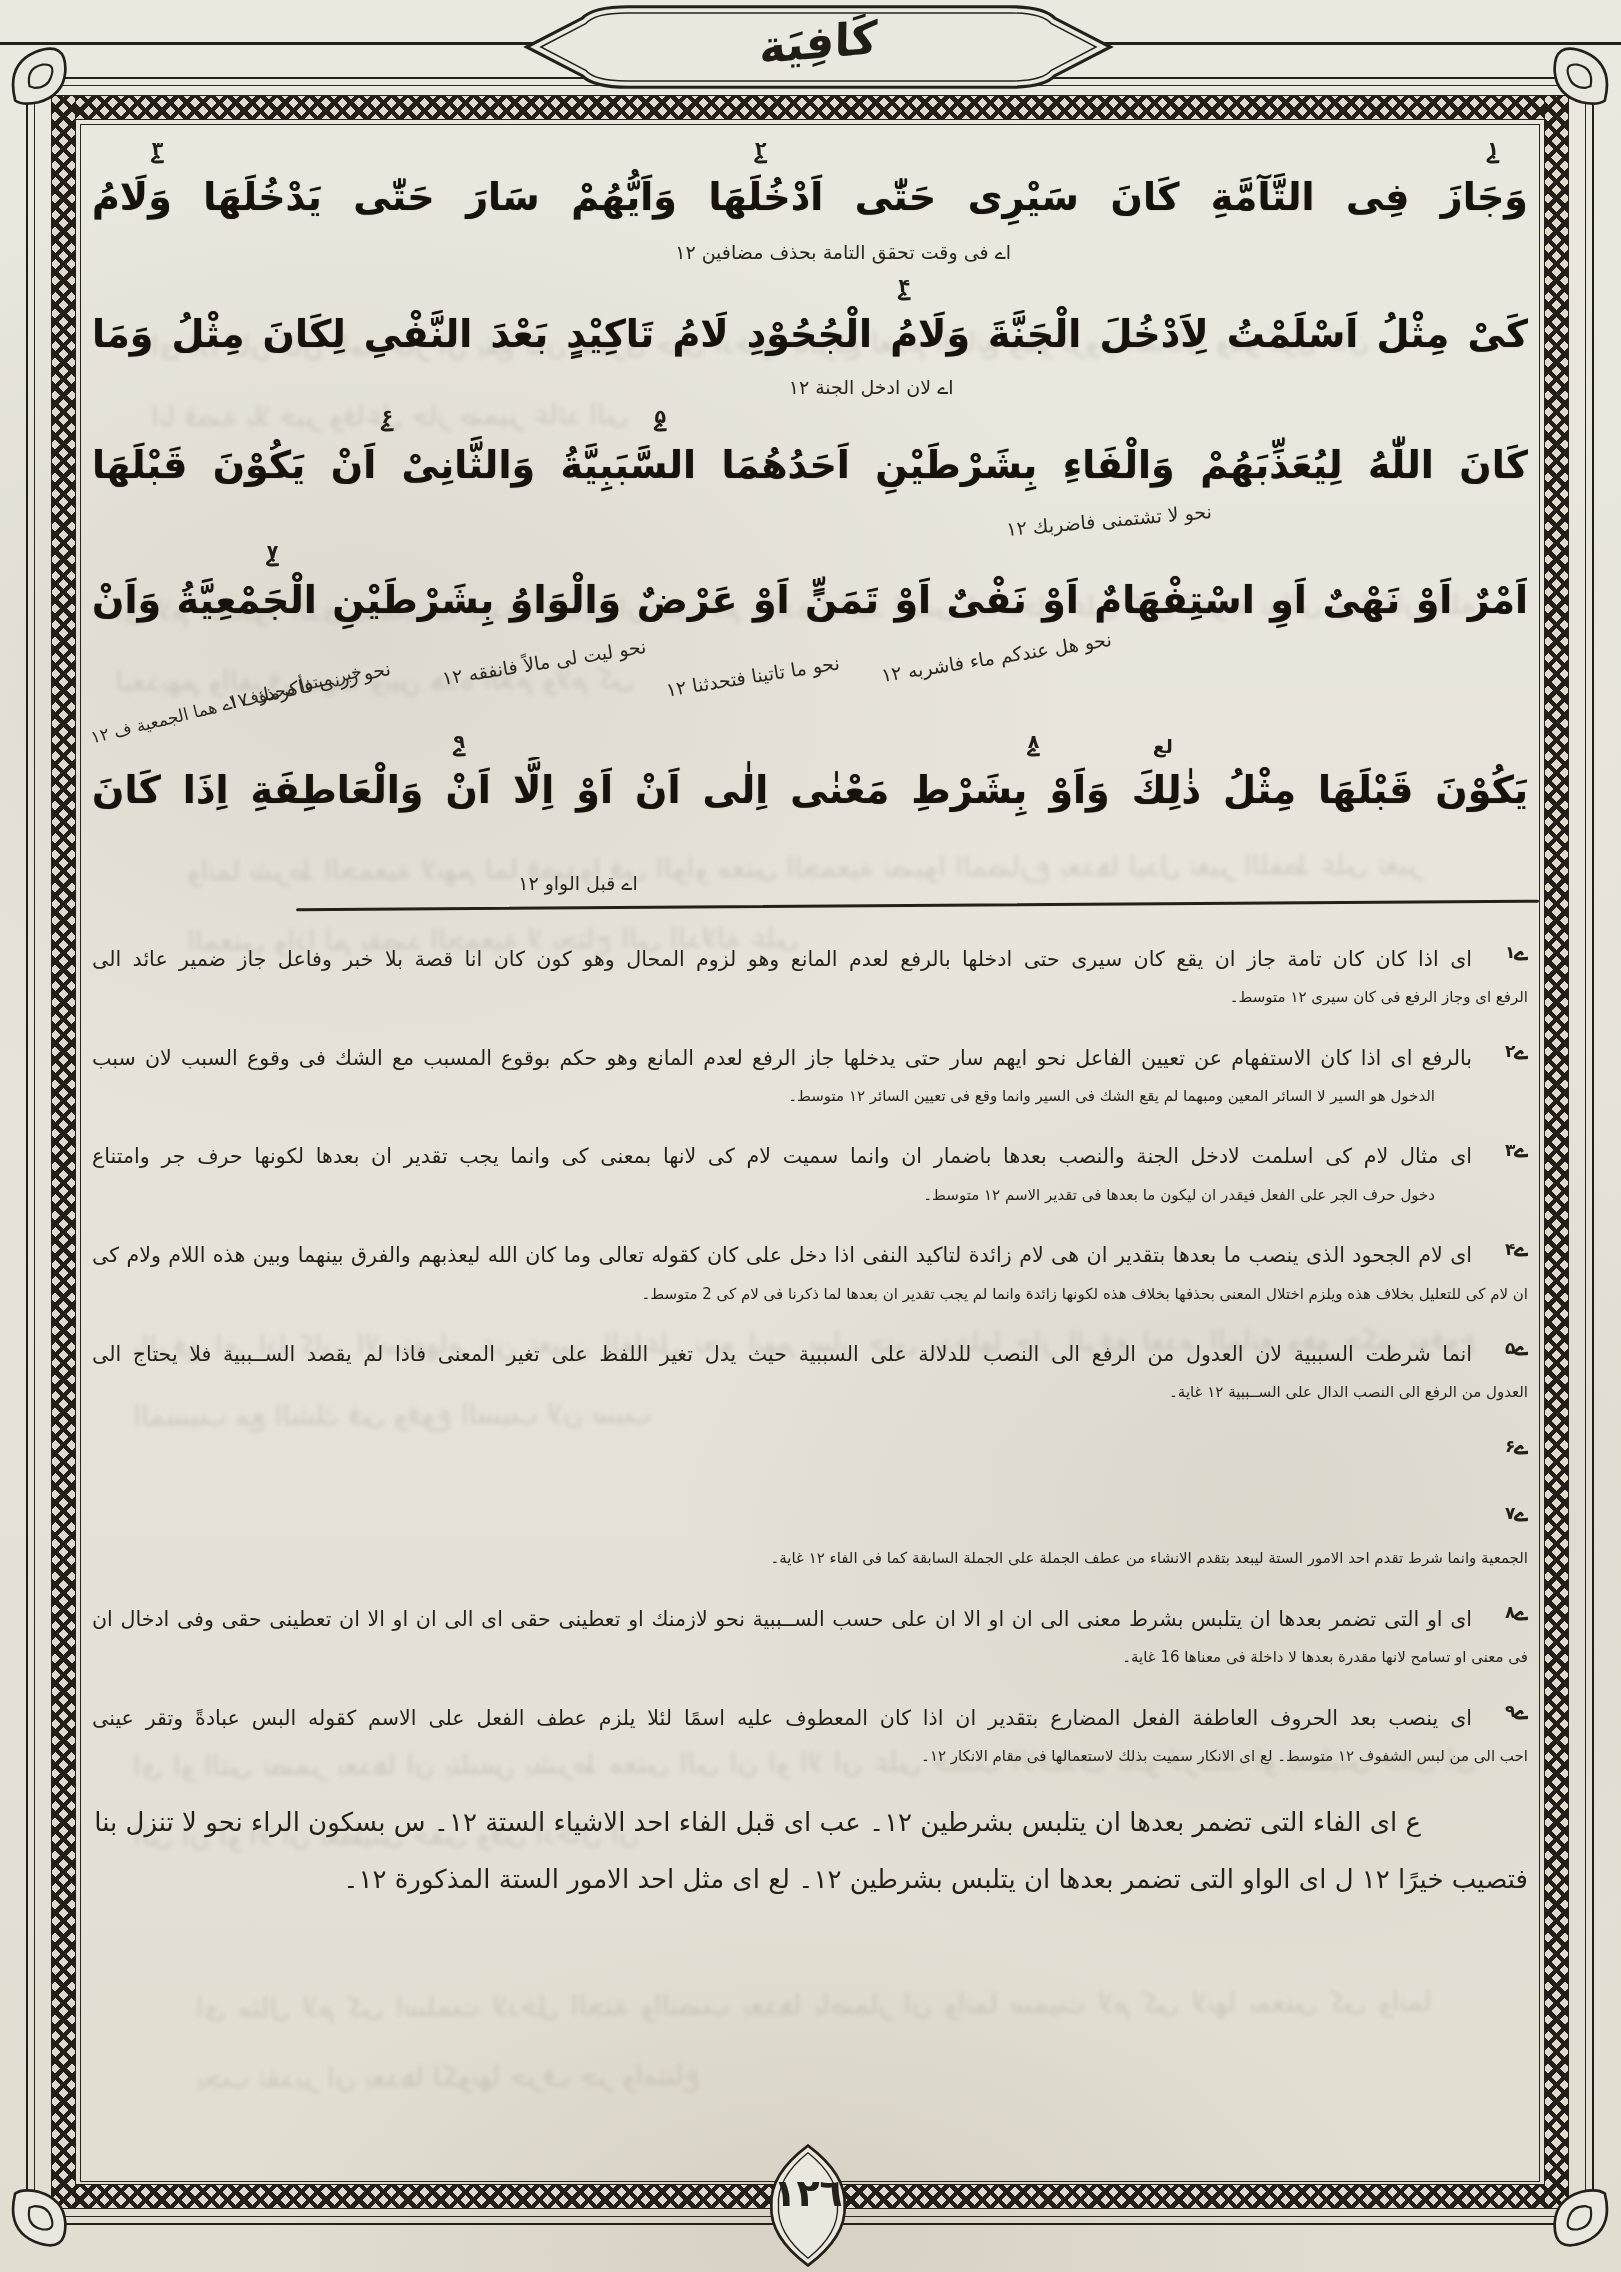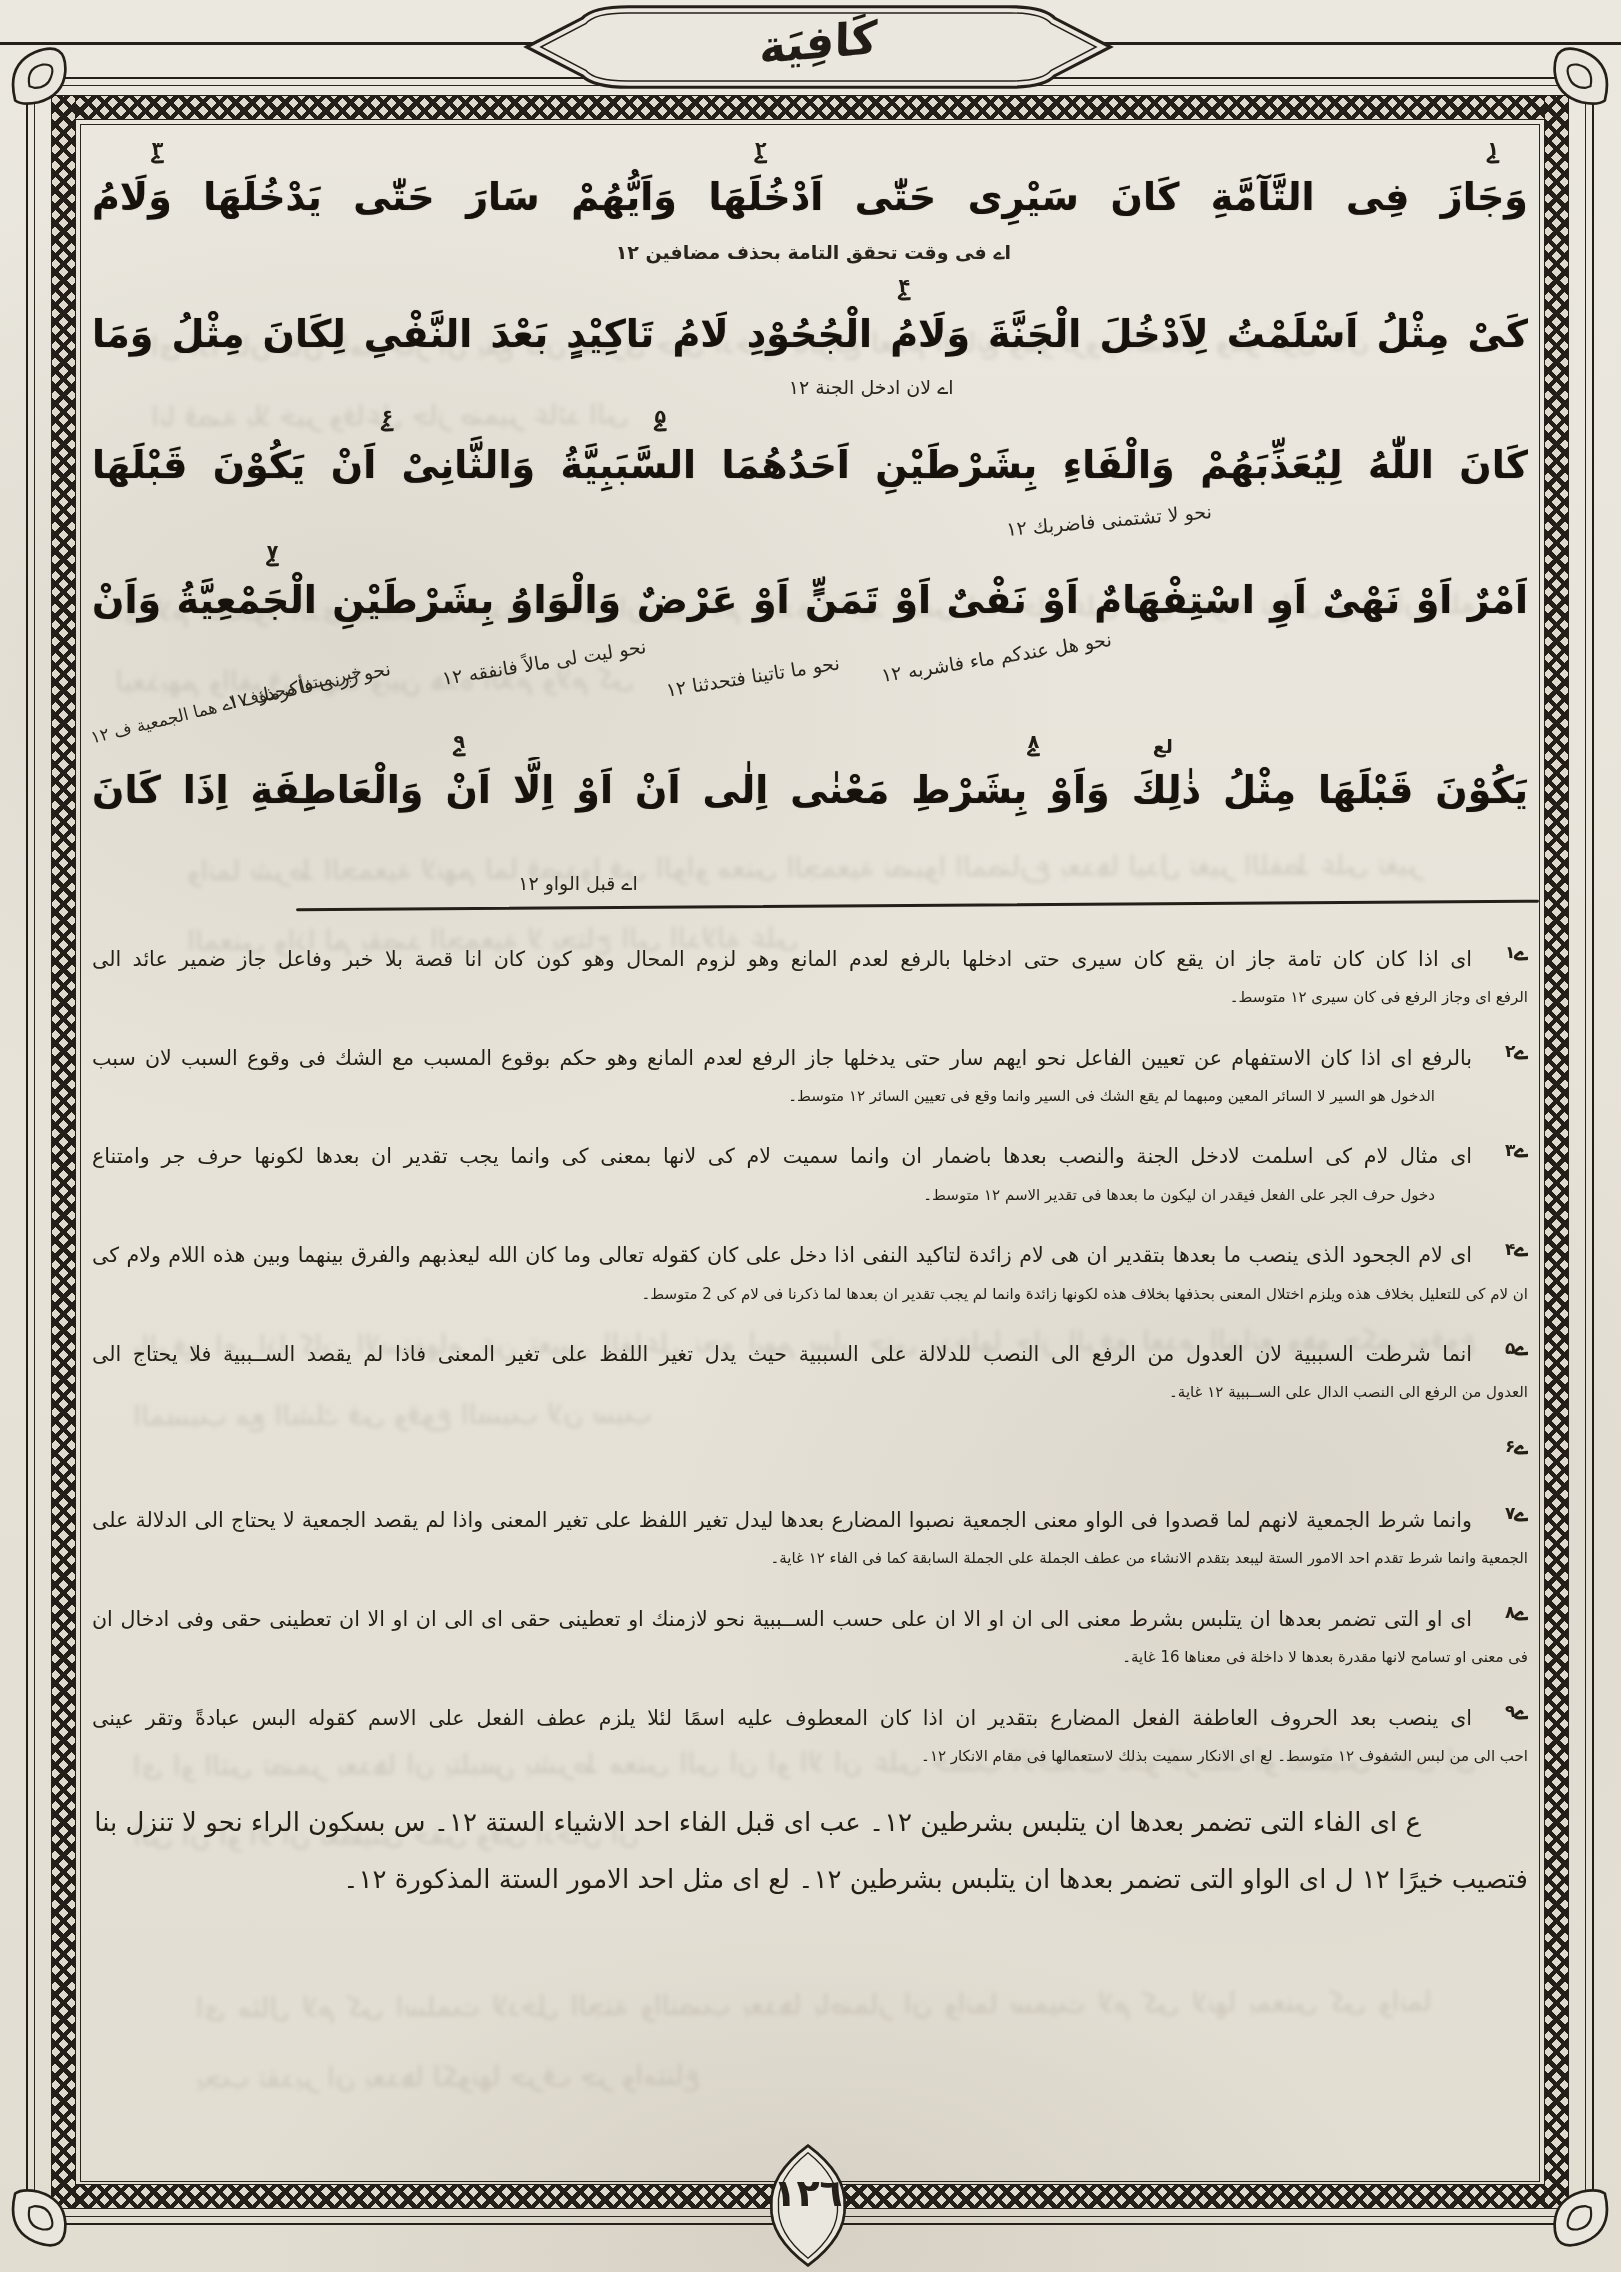--- a/index.html
+++ b/index.html
@@ -130,21 +130,21 @@
             <span class="rm-n">۲</span>
             <span class="rm-t">ے</span>
           </span>
         <span class="refmark" style="right:94%">
             <span class="rm-n">۳</span>
             <span class="rm-t">ے</span>
           </span>
         <div class="matn-line">وَجَازَ فِى التَّآمَّةِ كَانَ سَيْرِى حَتّٰى اَدْخُلَهَا وَاَيُّهُمْ سَارَ حَتّٰى يَدْخُلَهَا وَلَامُ</div>
       </div>
       <div class="noterow" style="height:52px;">
-        <span class="inote" style="right:36%; top:1.8px;font-weight:bold;">اے فى وقت تحقق التامة بحذف مضافين ۱۲</span>
+        <span class="inote" style="right:36%; top:1.8px;">اے فى وقت تحقق التامة بحذف مضافين ۱۲</span>
       </div>
 
       <div class="matn-wrap">
         <span class="refmark" style="right:42%">
             <span class="rm-n">۴</span>
             <span class="rm-t">ے</span>
           </span>
         <div class="matn-line">كَىْ مِثْلُ اَسْلَمْتُ لِاَدْخُلَ الْجَنَّةَ وَلَامُ الْجُحُوْدِ لَامُ تَاكِيْدٍ بَعْدَ النَّفْىِ لِكَانَ مِثْلُ وَمَا</div>
       </div>
       <div class="noterow" style="height:47px;">
@@ -228,21 +228,21 @@
       <div class="fn">
         <div class="fn-l1"><span class="fn-marker"><span class="num">۵</span><span class="tail">ے</span></span><span>انما شرطت السببية لان العدول من الرفع الى النصب للدلالة على السببية حيث يدل تغير اللفظ على تغير المعنى فاذا لم يقصد الســببية فلا يحتاج الى</span></div>
         <div class="fn-l2">العدول من الرفع الى النصب الدال على الســببية ۱۲ غاية۔</div>
       </div>
 
       <div class="fn">
         <div class="fn-l1"><span class="fn-marker"><span class="num">۶</span><span class="tail">ے</span></span></div>
       </div>
 
       <div class="fn">
-        <div class="fn-l1"><span class="fn-marker"><span class="num">۷</span><span class="tail">ے</span></span><span>وانما شرط الجمعية لانهم لما قصدوا فى الواو معنى الجمعية نصبوا المضارع بعدها ليدل تغير اللفظ على تغير المعنى واذا لم يقصد الجمعية لا يحتاج الى الدلالة على</span></div>
+        <div class="fn-l1"><span class="fn-marker"><span class="num">۷</span><span class="tail">ے</span></span></div>
         <div class="fn-l2">الجمعية وانما شرط تقدم احد الامور الستة ليبعد بتقدم الانشاء من عطف الجملة على الجملة السابقة كما فى الفاء ۱۲ غاية۔</div>
       </div>
 
       <div class="fn">
         <div class="fn-l1"><span class="fn-marker"><span class="num">۸</span><span class="tail">ے</span></span><span>اى او التى تضمر بعدها ان يتلبس بشرط معنى الى ان او الا ان على حسب الســببية نحو لازمنك او تعطينى حقى اى الى ان او الا ان تعطينى حقى وفى ادخال ان</span></div>
         <div class="fn-l2">فى معنى او تسامح لانها مقدرة بعدها لا داخلة فى معناها 16 غاية۔</div>
       </div>
 
       <div class="fn">
         <div class="fn-l1"><span class="fn-marker"><span class="num">۹</span><span class="tail">ے</span></span><span>اى ينصب بعد الحروف العاطفة الفعل المضارع بتقدير ان اذا كان المعطوف عليه اسمًا لئلا يلزم عطف الفعل على الاسم كقوله البس عبادةً وتقر عينى</span></div>

